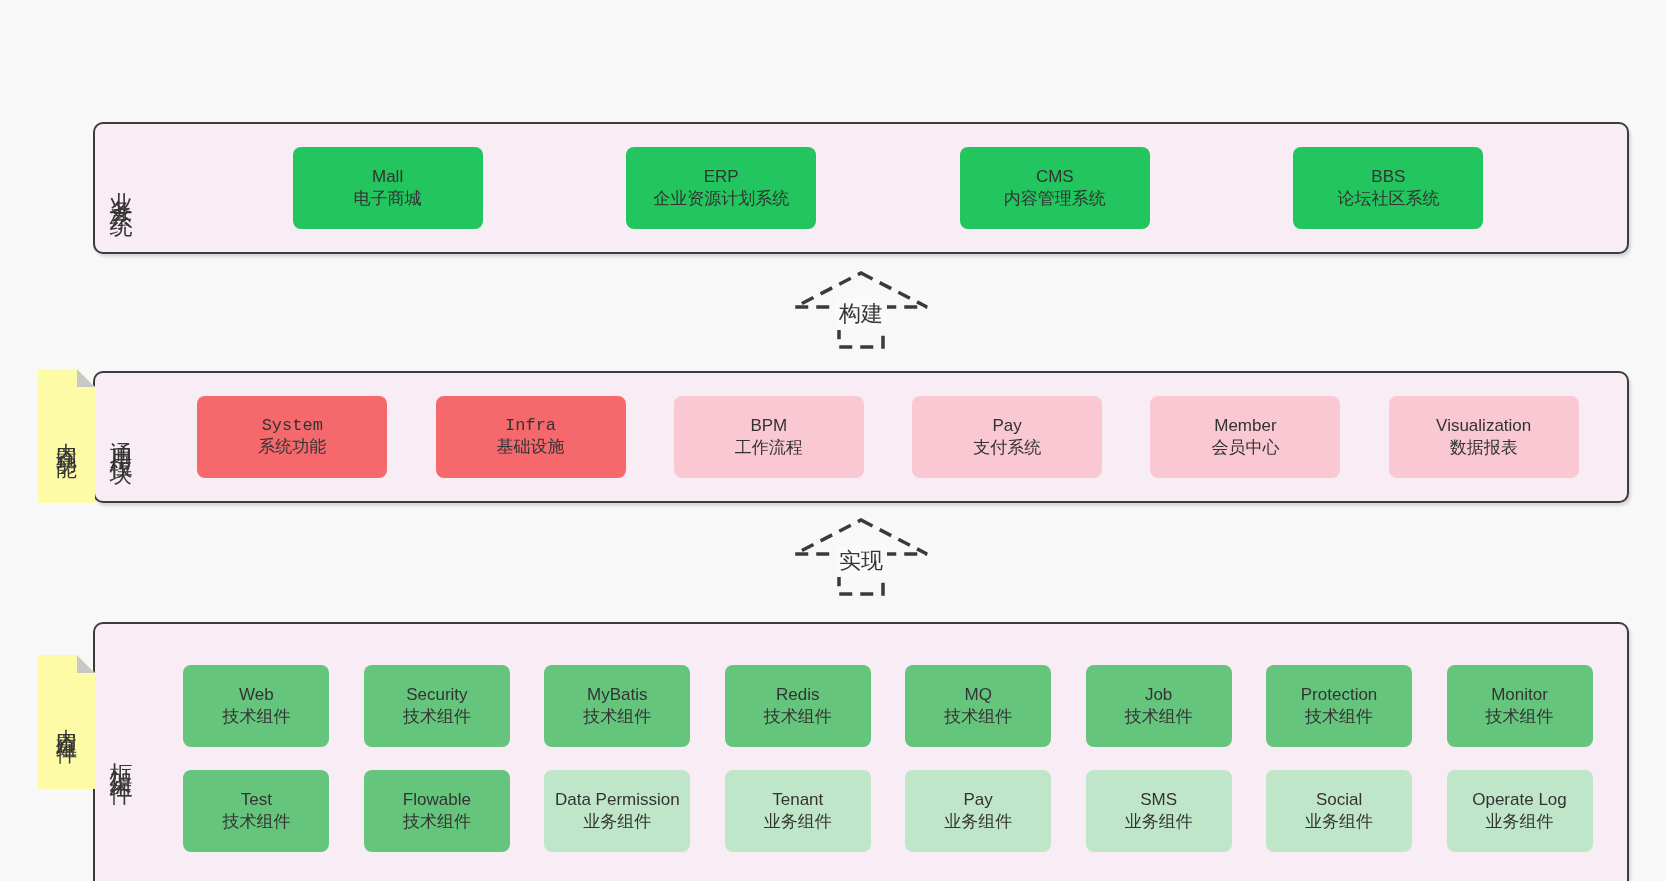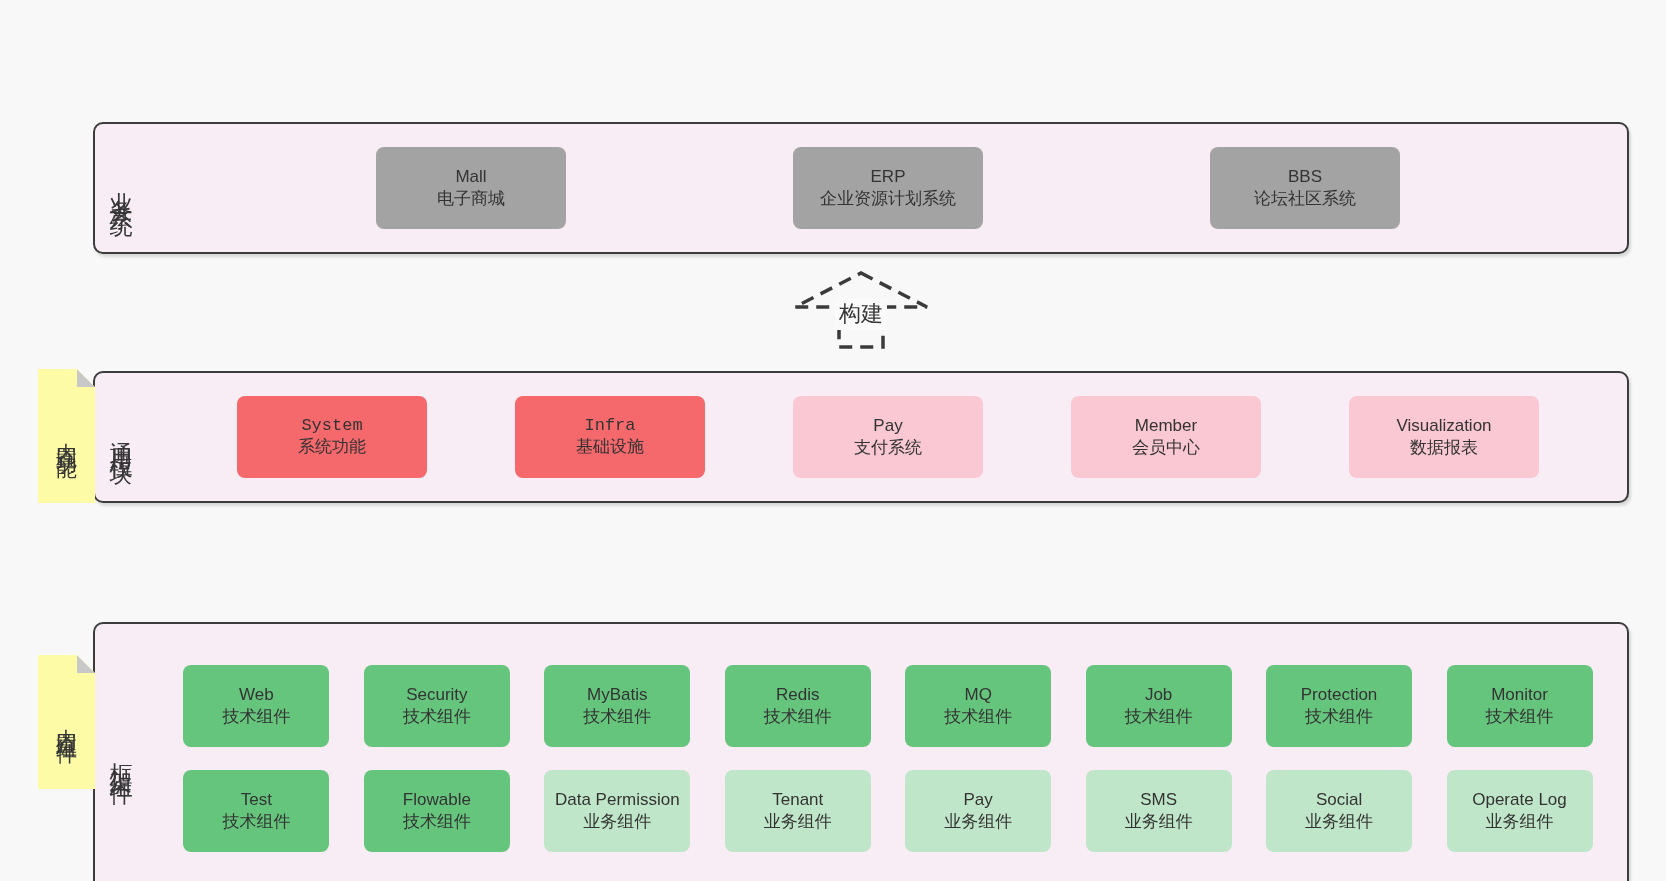--- a/index.html
+++ b/index.html
@@ -17,21 +17,21 @@
                      font-size:23px; letter-spacing:7px; color:#363636; }
 
   .band-content { flex:1; display:flex; flex-direction:column; justify-content:center; gap:23px; min-width:0; }
   .row { display:flex; justify-content:space-evenly; align-items:center; }
 
   .box { height:82px; border-radius:8px; flex:none;
          display:flex; flex-direction:column; align-items:center; justify-content:center;
          text-align:center; font-size:17px; line-height:22px; color:#333; padding:0 4px; box-sizing:border-box; }
   .w-lg { width:190px; }
   .w-sm { width:146px; }
-  .b-blue   { background:#a3a3a3; }
+  .b-blue   { background:#22c55e; }
   .b-red    { background:#f5696d;font-family:Liberation Mono, monospace; }
   .b-pink   { background:#fac8d3; }
   .b-green  { background:#66c57d; }
   .b-lgreen { background:#c0e6c9; }
 
   .note { position:absolute; left:38px; width:57px; background:#fdfba6; z-index:5;
           clip-path: polygon(0 0, calc(100% - 18px) 0, 100% 18px, 100% 100%, 0 100%);
           display:flex; align-items:center; justify-content:center; }
   #note-middle { top:369px; height:134px; }
   #note-bottom { top:655px; height:134px; }
@@ -61,20 +61,24 @@
       <div class="row">
         <div class="box w-lg b-blue">
           <div>Mall</div>
           <div>电子商城</div>
         </div>
         <div class="box w-lg b-blue">
           <div>ERP</div>
           <div>企业资源计划系统</div>
         </div>
         <div class="box w-lg b-blue">
+          <div>CMS</div>
+          <div>内容管理系统</div>
+        </div>
+        <div class="box w-lg b-blue">
           <div>BBS</div>
           <div>论坛社区系统</div>
         </div>
       </div>
     </div>
   </div>
 
   <div class="arrow" id="arrow-build">
     <svg width="140" height="80" viewBox="0 0 140 80">
       <path d="M70 3 L136 37 L92 37 L92 77 L48 77 L48 37 L4 37 Z"></path>
@@ -95,35 +99,45 @@
       <div class="row">
         <div class="box w-lg b-red">
           <div>System</div>
           <div>系统功能</div>
         </div>
         <div class="box w-lg b-red">
           <div>Infra</div>
           <div>基础设施</div>
         </div>
         <div class="box w-lg b-pink">
+          <div>BPM</div>
+          <div>工作流程</div>
+        </div>
+        <div class="box w-lg b-pink">
           <div>Pay</div>
           <div>支付系统</div>
         </div>
         <div class="box w-lg b-pink">
           <div>Member</div>
           <div>会员中心</div>
         </div>
         <div class="box w-lg b-pink">
           <div>Visualization</div>
           <div>数据报表</div>
         </div>
       </div>
     </div>
   </div>
 
+  <div class="arrow" id="arrow-implement">
+    <svg width="140" height="80" viewBox="0 0 140 80">
+      <path d="M70 3 L136 37 L92 37 L92 77 L48 77 L48 37 L4 37 Z"></path>
+    </svg>
+    <div class="arrow-label">实现</div>
+  </div>
 
   <div class="note" id="note-bottom">
     <div class="fold"></div>
     <span>内置组件</span>
   </div>
 
   <div class="band" id="band-bottom">
     <div class="band-label">
       <span>框架组件</span>
     </div>

